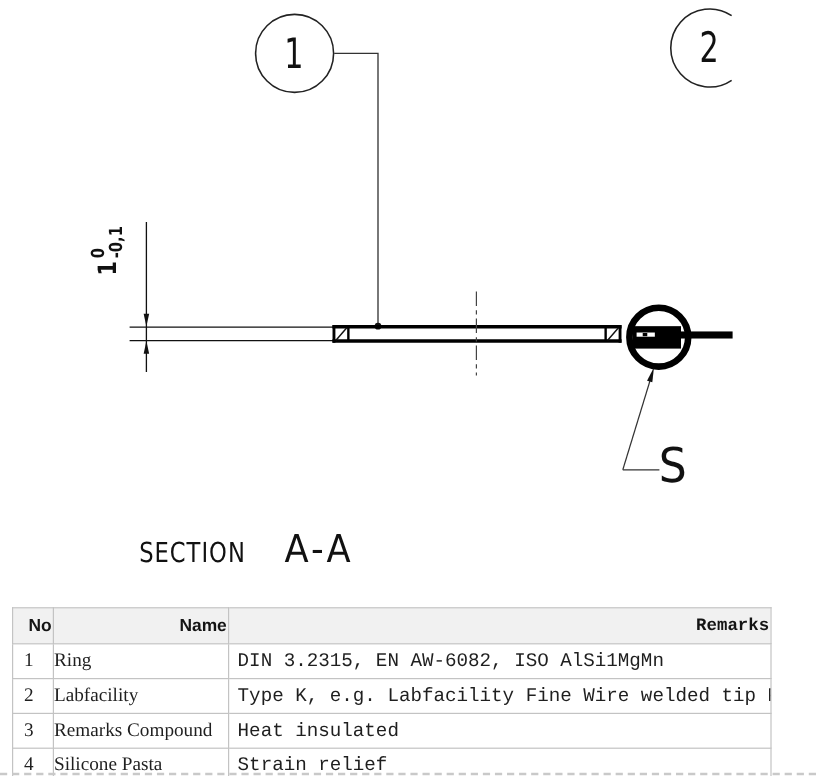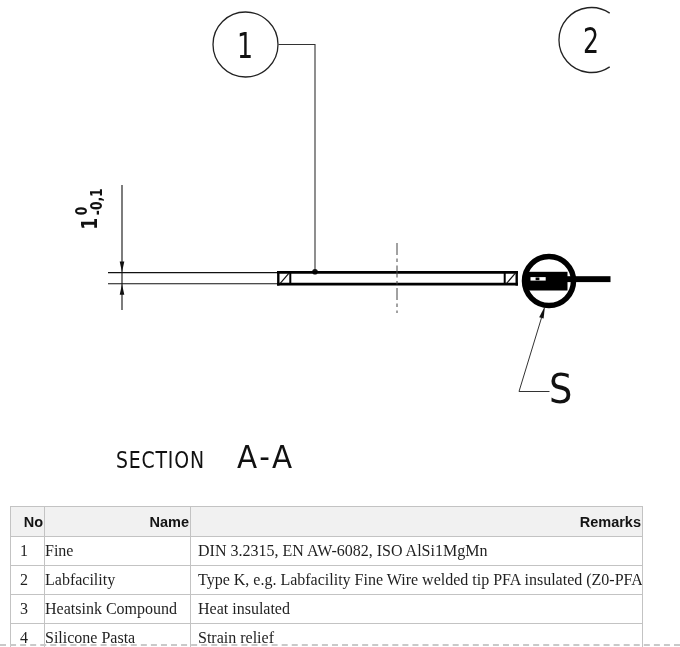--- a/index.html
+++ b/index.html
@@ -45,21 +45,21 @@
     font-family:"Liberation Sans",sans-serif;font-size:14.5px;color:#141414;
   }
   .parts-table td{
     height:26px;font-family:"Liberation Serif",serif;font-size:16px;color:#1f1f1f;
   }
   .col-no{width:34px;}
   .col-name{width:146px;}
   .col-remarks{width:452px;}
   .parts-table th:nth-child(1),.parts-table td:nth-child(1){padding-left:9px;}
   .parts-table th:nth-child(2),.parts-table td:nth-child(2){padding-left:0;margin-left:48px;}
-  .parts-table th:nth-child(3),.parts-table td:nth-child(3){padding-left:7px;}
+  .parts-table th:nth-child(3),.parts-table td:nth-child(3){padding-left:7px;font-family:Liberation Mono, monospace;}
   .page-break{
     left:0;top:644px;width:680px;height:0;border-top:2px dashed #c9c9c9;
   }
 </style>
 </head>
 <body>
 
 <svg class="abs" style="left:0;top:0" width="680" height="500" viewBox="0 0 680 500">
 
   <circle cx="245.5" cy="44.5" r="32.5" fill="none" stroke="#222" stroke-width="1.3"></circle>
@@ -139,31 +139,31 @@
   <thead>
     <tr>
       <th>No</th>
       <th>Name</th>
       <th>Remarks</th>
     </tr>
   </thead>
   <tbody>
     <tr>
       <td>1</td>
-      <td>Fine</td>
+      <td>Ring</td>
       <td>DIN 3.2315, EN AW-6082, ISO AlSi1MgMn</td>
     </tr>
     <tr>
       <td>2</td>
       <td>Labfacility</td>
       <td>Type K, e.g. Labfacility Fine Wire welded tip PFA insulated (Z0-PFA-K-1)</td>
     </tr>
     <tr>
       <td>3</td>
-      <td>Heatsink Compound</td>
+      <td>Remarks Compound</td>
       <td>Heat insulated</td>
     </tr>
     <tr>
       <td>4</td>
       <td>Silicone Pasta</td>
       <td>Strain relief</td>
     </tr>
   </tbody>
 </table>
 

